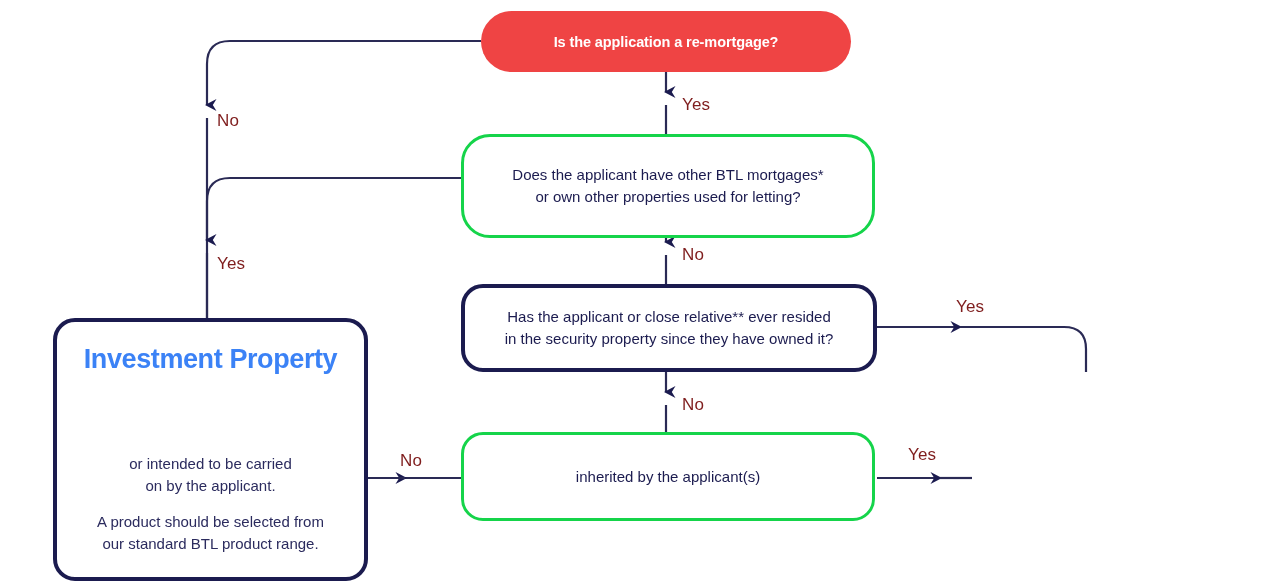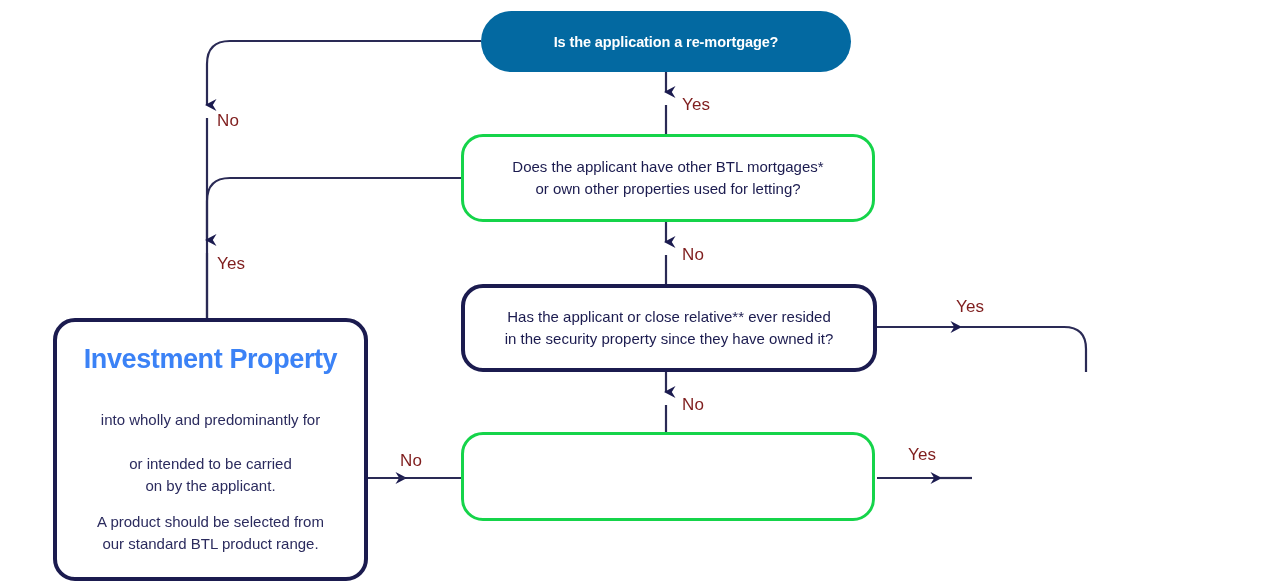--- a/index.html
+++ b/index.html
@@ -31,21 +31,21 @@
     background: #ffffff;
     display: flex;
     flex-direction: column;
     align-items: center;
     justify-content: center;
     text-align: center;
     color: #1b1b4f;
   }
   
   .pill {
-    background: #0369a1;
+    background: #ef4444;
     border: none;
     border-radius: 40px;
     color: #ffffff;
     font-size: 14.5px;
     font-weight: bold;
     letter-spacing: -0.1px;
     text-align: center;
   }
   
   .qbox {
@@ -150,38 +150,39 @@
   <div class="elabel" style="left:682px; top:395px;">No</div>
 
   <div class="elabel" style="left:908px; top:445px;">Yes</div>
 
   <div class="elabel" style="left:400px; top:451px;">No</div>
 
   <div class="node pill" style="left:481px; top:11px; width:370px; height:61px;">
     <span>Is the application a re-mortgage?</span>
   </div>
 
-  <div class="node qbox border-green" style="left:461px; top:134px; width:414px; height:88px;">
+  <div class="node qbox border-green" style="left:461px; top:134px; width:414px; height:104px;border-radius:29px;">
     <span>Does the applicant have other BTL mortgages*</span>
     <span>or own other properties used for letting?</span>
   </div>
 
   <div class="node qbox border-navy" style="left:461px; top:284px; width:416px; height:88px;">
     <span>Has the applicant or close relative** ever resided</span>
     <span>in the security property since they have owned it?</span>
   </div>
 
   <div class="node qbox border-green" style="left:461px; top:432px; width:414px; height:89px;">
+    <span>inherited by the applicant(s)</span>
   </div>
 
   <div class="node outcome outcome-left border-navy" style="left:53px; top:318px; width:315px; height:263px;">
     <div class="title">Investment Property</div>
     <div class="body">
       <br>
-      <span>into wholly and predominantly for</span><br>
+      <br>
       <br>
       <span>or intended to be carried</span><br>
       <span>on by the applicant.</span>
       <span class="spacer"></span>
       <span>A product should be selected from</span><br>
       <span>our standard BTL product range.</span>
     </div>
   </div>
 
 

